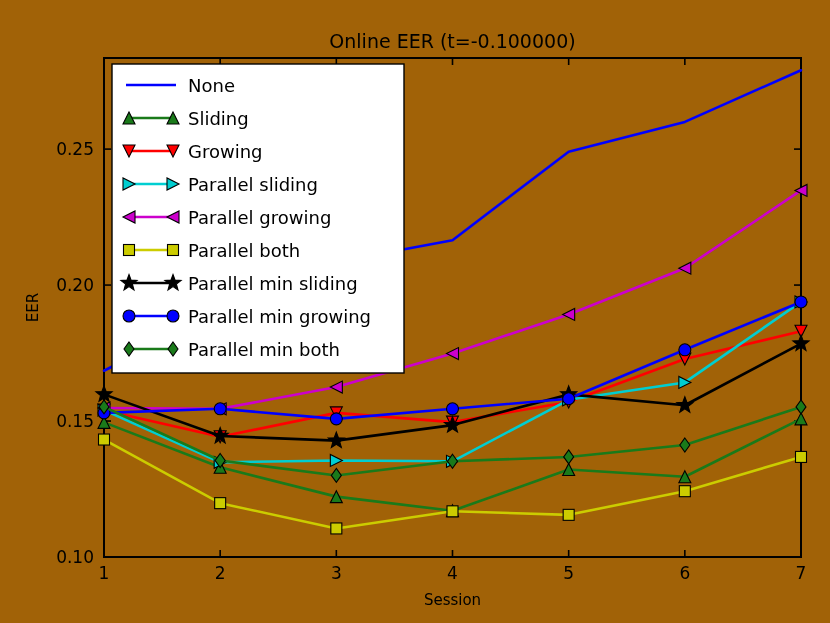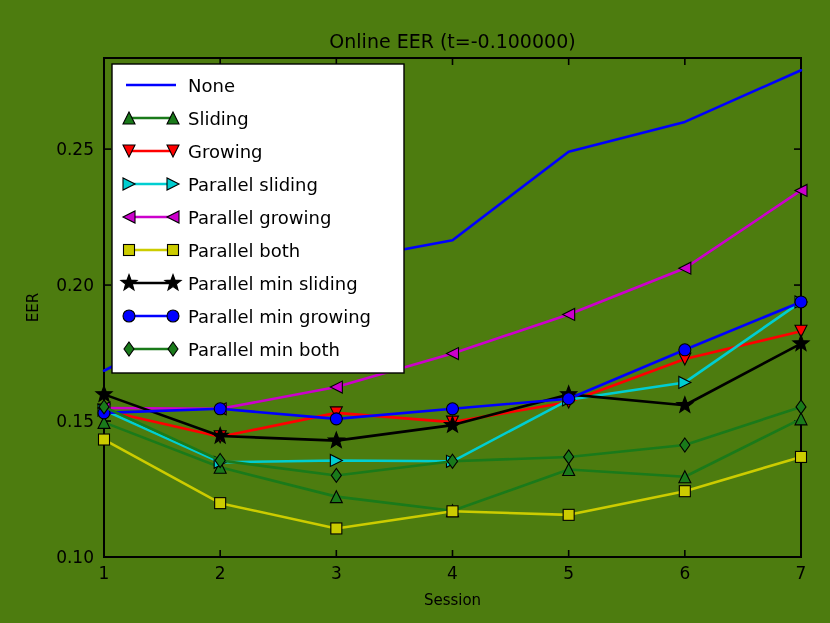--- a/index.html
+++ b/index.html
@@ -11,21 +11,21 @@
     width: 830px;
     height: 623px;
     font-family: "DejaVu Sans", sans-serif;
     color: #000000;
     overflow: hidden;
   }
   #figure {
     position: relative;
     width: 830px;
     height: 623px;
-    background: #4d7c0f;
+    background: #a16207;
   }
   #chart-svg {
     position: absolute;
     left: 0;
     top: 0;
     width: 830px;
     height: 623px;
   }
   .tick-mark {
     stroke: #000000;

